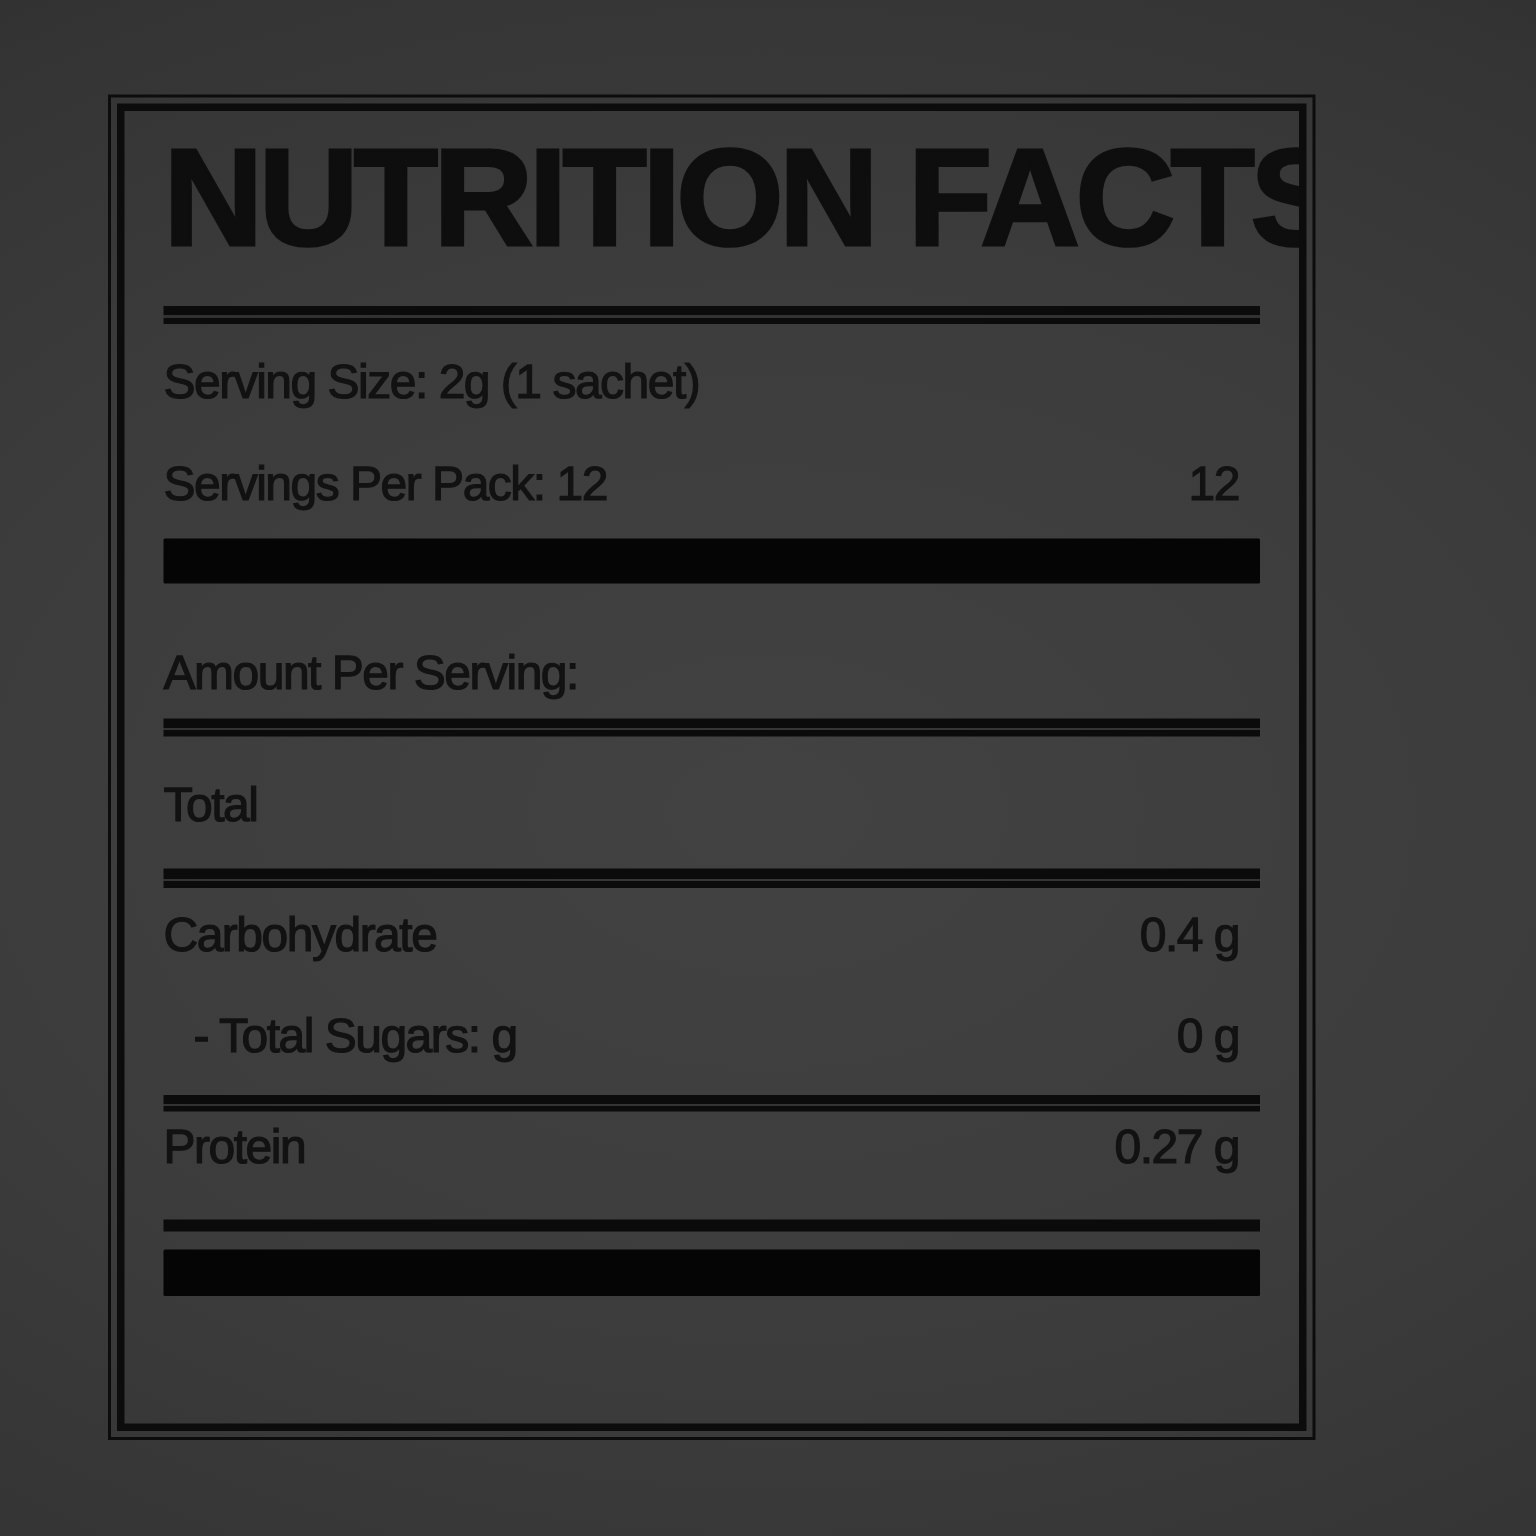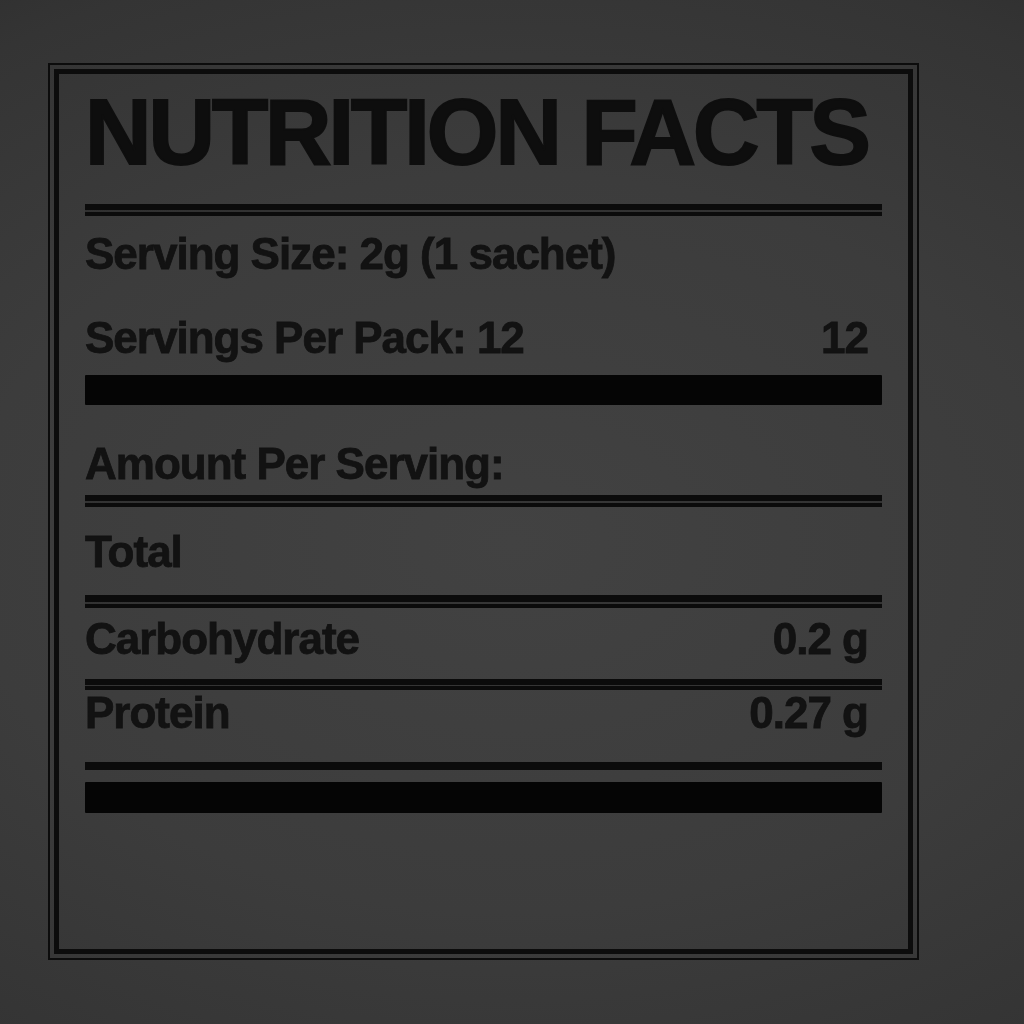--- a/index.html
+++ b/index.html
@@ -18,23 +18,23 @@
         #3c3c3c 38%,
         #343434 62%,
         #262626 85%,
         #191919 100%);
     font-family: "Liberation Sans", "DejaVu Sans", sans-serif;
     color: #111111;
   }
   
   .label-outer {
     position: absolute;
-    left: 48px;
+    left: 72px;
     top: 63px;
-    width: 871px;
+    width: 805px;
     height: 897px;
     box-sizing: border-box;
     border: 2px solid #0c0c0c;
     padding: 4px;
   }
   .label-inner {
     box-sizing: border-box;
     width: 100%;
     height: 100%;
     border: 5px solid #0c0c0c;
@@ -70,32 +70,32 @@
     background: #050505;
     border-radius: 1px;
   }
   .thick-bar.top-bar    { margin-top: 14px; }
   .thick-bar.bottom-bar { margin-top: 12px; height: 31px; }
   .row {
     display: flex;
     justify-content: space-between;
     align-items: flex-end;
     height: 46px;
-    font-size: 44px;
+    font-size: 32px;
     line-height: 46px;
-    font-weight: bold;
+    font-weight: normal;
     letter-spacing: -1px;
     color: #121212;
     -webkit-text-stroke: 0.8px #121212;
     white-space: nowrap;
     padding-right: 14px;
   }
   .row .val { text-align: right; }
   .row-serving-size   { margin-top: 15px; }
-  .row-servings-pack  { margin-top: 38px; }
+  .row-servings-pack  { margin-top: 22px; }
   .row-amount-header  { margin-top: 36px; }
   .row-energy         { margin-top: 22px; }
   .row-carbohydrate   { margin-top: 8px; }
   .row-total-sugars   { margin-top: 21px; }
   .row-total-sugars .lbl { padding-left: 20px; }
   .row-protein        { margin-top: 0; }
   .row-total-fat      { margin-top: 11px; }
 </style>
 </head>
 <body>
@@ -126,23 +126,27 @@
       <div class="divider d-amount"></div>
 
       <div class="row row-energy">
         <span class="lbl">Total</span>
       </div>
 
       <div class="divider d-energy"></div>
 
       <div class="row row-carbohydrate">
         <span class="lbl">Carbohydrate</span>
-        <span class="val">0.2 g</span>
+        <span class="val">0.4 g</span>
       </div>
 
+      <div class="row row-total-sugars">
+        <span class="lbl">- Total Sugars: g</span>
+        <span class="val">0 g</span>
+      </div>
 
       <div class="divider d-sugars"></div>
 
       <div class="row row-protein">
         <span class="lbl">Protein</span>
         <span class="val">0.27 g</span>
       </div>
 
       <div class="divider d-protein"></div>
 

